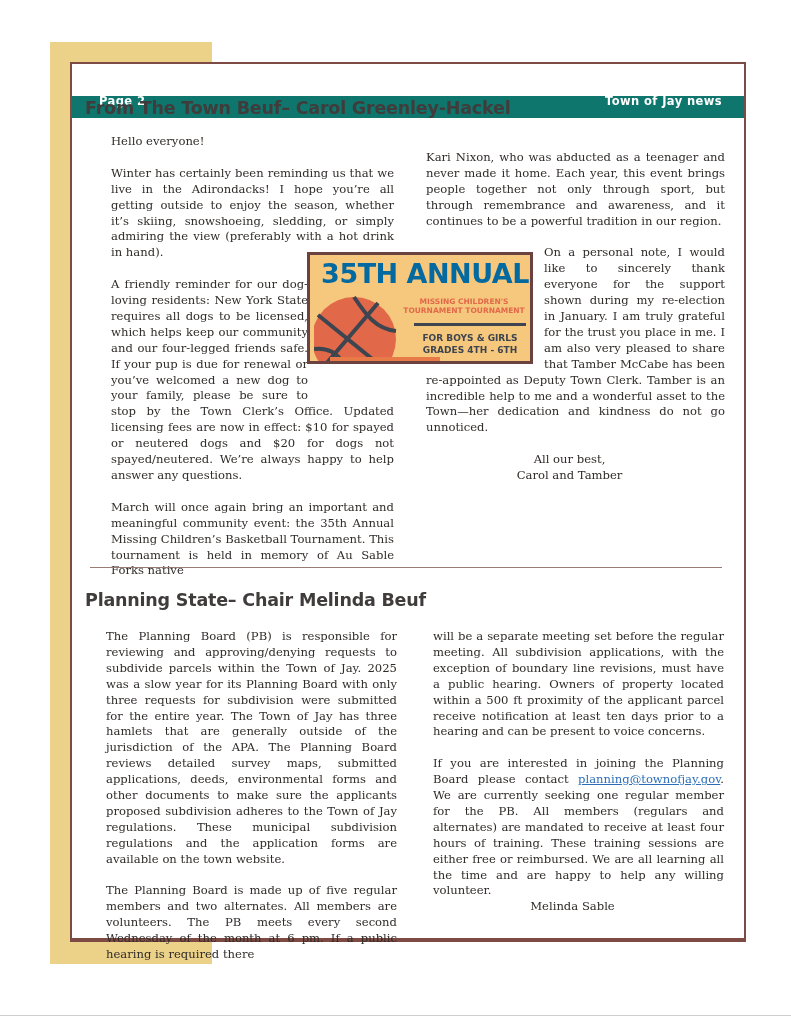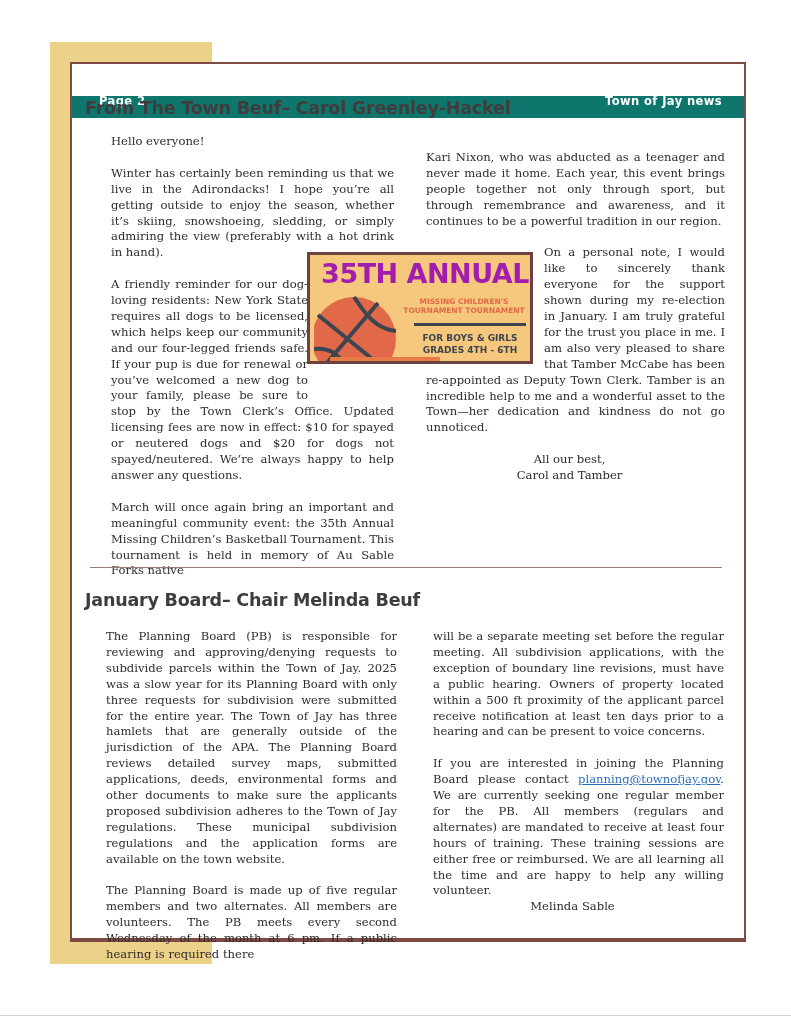--- a/index.html
+++ b/index.html
@@ -45,21 +45,21 @@
     }
 
     
     .poster {
       position: absolute; left: 307px; top: 252px; width: 226px; height: 112px;
       background: #f6c87d; border: 3px solid #6b4240; overflow: hidden;
     }
     .poster-title {
       position: absolute; left: 8px; top: 4px; width: 214px; text-align: center;
       font-family: "DejaVu Sans", sans-serif; font-weight: bold; font-size: 27px;
-      color: #a21caf; letter-spacing: -0.5px; line-height: 30px;
+      color: #0369a1; letter-spacing: -0.5px; line-height: 30px;
     }
     .poster-sub {
       position: absolute; left: 86px; top: 42px; width: 136px; text-align: center;
       font-family: "DejaVu Sans", sans-serif; font-weight: bold; font-size: 7.5px;
       line-height: 9px; color: #e2684a;
     }
     .poster-rule {
       position: absolute; left: 104px; top: 68px; width: 112px; height: 3px; background: #3d4550;
     }
     .poster-for {
@@ -102,21 +102,21 @@
   <div class="col" style="left:342px; top:86px; width:311px;">
     <p>Kari Nixon, who was abducted as a teenager and never made it home. Each year, this event brings people together not only through sport, but through remembrance and awareness, and it continues to be a powerful tradition in our region.</p>
     <div class="float-box-left" style="width:122px;"></div>
     <p>On a personal note, I would like to sincerely thank everyone for the support shown during my re-election in January. I am truly grateful for the trust you place in me. I am also very pleased to share that Tamber McCabe has been re-appointed as Deputy Town Clerk. Tamber is an incredible help to me and a wonderful asset to the Town—her dedication and kindness do not go unnoticed.</p>
     <div class="sig">All our best,</div>
     <div class="sig">Carol and Tamber</div>
   </div>
 
   <div class="divider"></div>
 
-  <h2 class="section-title" style="top:526px;">January Board– Chair Melinda Beuf</h2>
+  <h2 class="section-title" style="top:526px;">Planning State– Chair Melinda Beuf</h2>
 
   <div class="col" style="left:22px; top:565px; width:303px;">
     <p>The Planning Board (PB) is responsible for reviewing and approving/denying requests to subdivide parcels within the Town of Jay.  2025 was a slow year for its Planning Board with only three requests for subdivision were submitted for the entire year.  The Town of Jay has three hamlets that are generally outside of the jurisdiction of the APA.  The Planning Board reviews detailed survey maps, submitted applications, deeds, environmental forms and other documents to make sure the applicants proposed subdivision adheres to the Town of Jay regulations.  These municipal subdivision regulations and the application forms are available on the town website.</p>
     <p class="tight">The Planning Board is made up of five regular members and two alternates.  All members are volunteers.  The PB meets every second Wednesday of the month at 6 pm.  If a public hearing is required there</p>
   </div>
 
   <div class="col" style="left:349px; top:565px; width:303px;">
     <p>will be a separate meeting set before the regular meeting.  All subdivision applications, with the exception of boundary line revisions, must have a public hearing.  Owners of property located within a 500 ft proximity of the applicant parcel receive notification at least ten days prior to a hearing and  can be present to voice concerns.</p>
     <p class="tight"><span> If you are interested in joining the Planning Board please contact </span><a class="email" href="#">planning@townofjay.gov</a><span>.  We are currently seeking one regular member for the PB.  All members (regulars and alternates) are mandated to receive at least four hours of training.  These training sessions are either free or reimbursed.  We are all learning all the time and are happy to help any willing volunteer.</span></p>
     <div class="sig">Melinda Sable</div>

